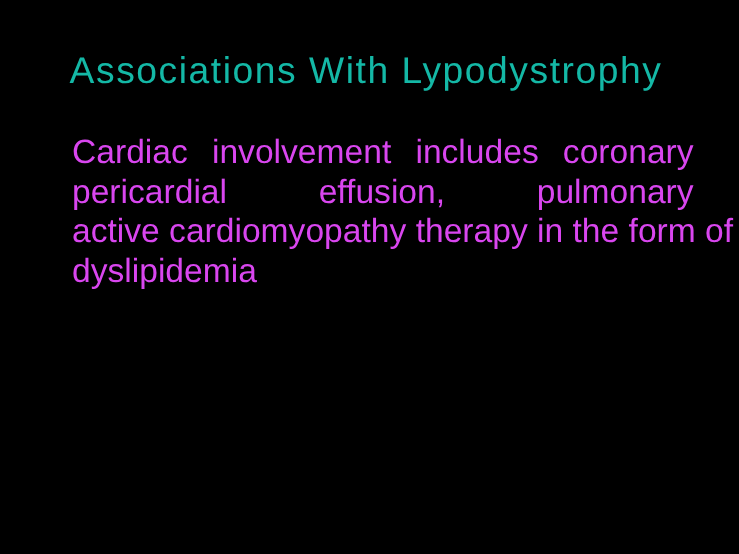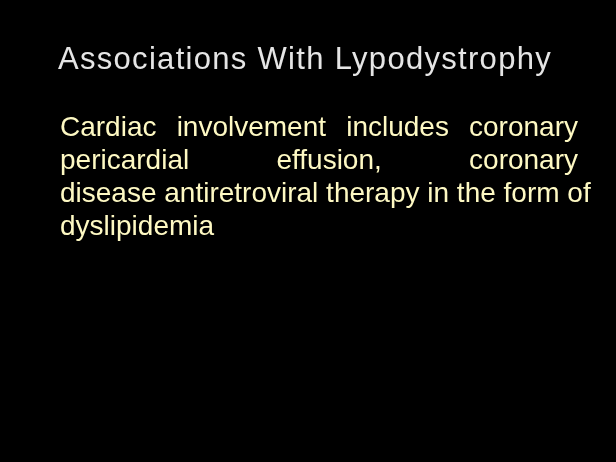--- a/index.html
+++ b/index.html
@@ -17,29 +17,29 @@
   }
   .slide-title {
     position: absolute;
     left: 58px;
     top: 41px;
     width: 520px;
     font-size: 31px;
     line-height: 36px;
     letter-spacing: 1.3px;
     font-weight: 400;
-    color: #e5e5e5;
+    color: #14b8a6;
     white-space: nowrap;
   }
   .slide-body {
     position: absolute;
     left: 60px;
     top: 110px;
     width: 518px;
-    color: #fef9c3;
+    color: #d946ef;
     font-size: 28px;
   }
   .body-line {
     width: 518px;
     height: 33px;
     line-height: 33px;
     text-align: justify;
     text-align-last: justify;
     white-space: nowrap;
   }
@@ -49,17 +49,17 @@
   }
 </style>
 </head>
 <body>
 
 <div class="slide">
   <div class="slide-title">Associations With Lypodystrophy</div>
 
   <div class="slide-body">
     <div class="body-line">Cardiac involvement includes coronary</div>
-    <div class="body-line">pericardial effusion, coronary</div>
-    <div class="body-line">disease antiretroviral therapy in the form of</div>
+    <div class="body-line">pericardial effusion, pulmonary</div>
+    <div class="body-line">active cardiomyopathy therapy in the form of</div>
     <div class="body-line last-line">dyslipidemia</div>
   </div>
 </div>
 
 </body></html>

